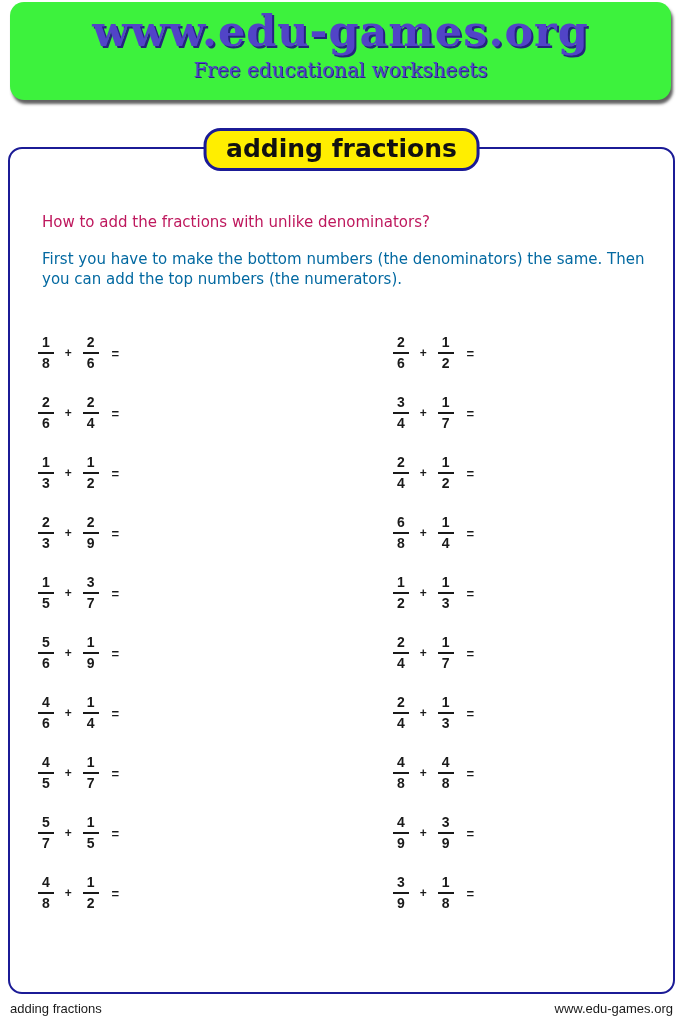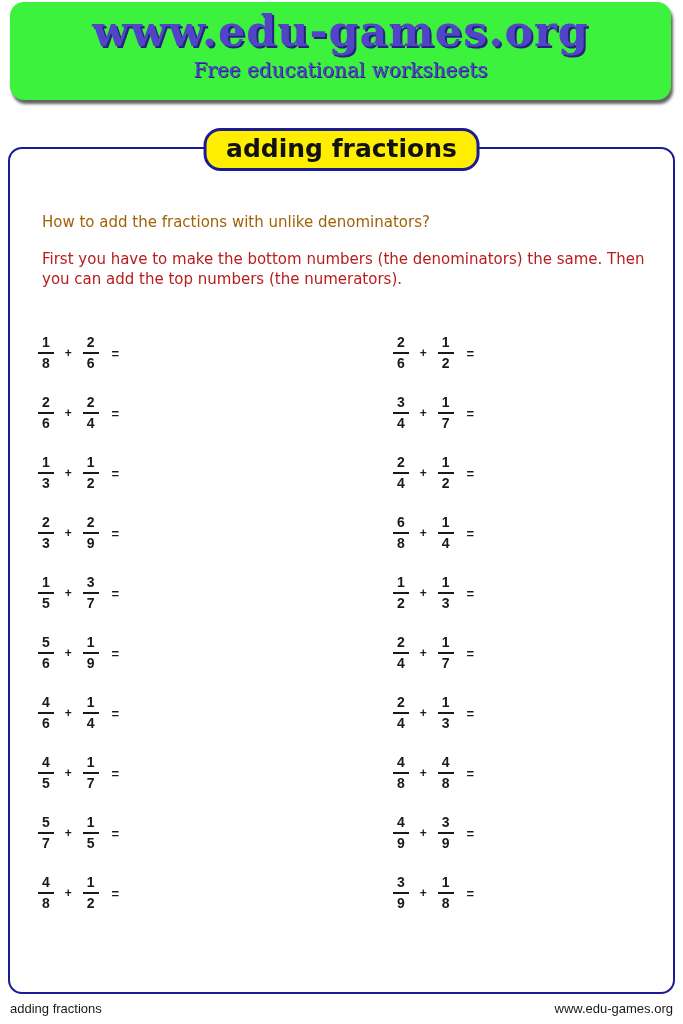--- a/index.html
+++ b/index.html
@@ -44,25 +44,25 @@
     border:3px solid var(--border,#1b1b96);
     border-radius:17px;
     padding:3px 20px 5px 20px;
     font-size:25px; font-weight:bold; color:#111;
     white-space:nowrap;
   }
 
   
   .instr-question {
     position:absolute; left:32px; top:63px; width:620px;
-    font-size:15px; color:#a16207; line-height:1.35;
+    font-size:15px; color:#be185d; line-height:1.35;
   }
   .instr-body {
     position:absolute; left:32px; top:100px; width:622px;
-    font-size:15px; color:#b91c1c; line-height:1.35;
+    font-size:15px; color:#0369a1; line-height:1.35;
   }
 
   
   .problems-col { position:absolute; top:185px; }
   .problems-col.left  { left:28px; }
   .problems-col.right { left:383px; }
   .problem {
     display:flex; align-items:center; gap:10px;
     height:38px; margin-bottom:22px;
     font-family:"Liberation Sans", sans-serif;

